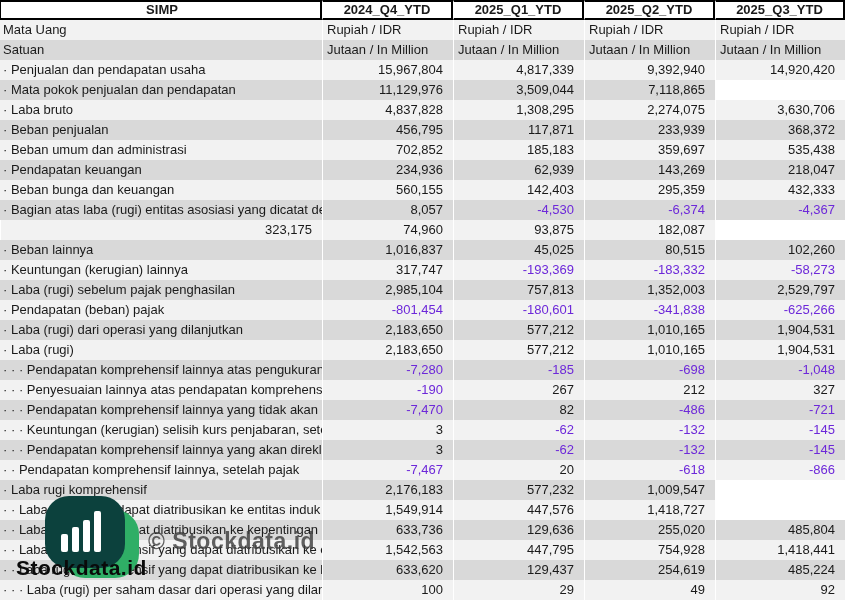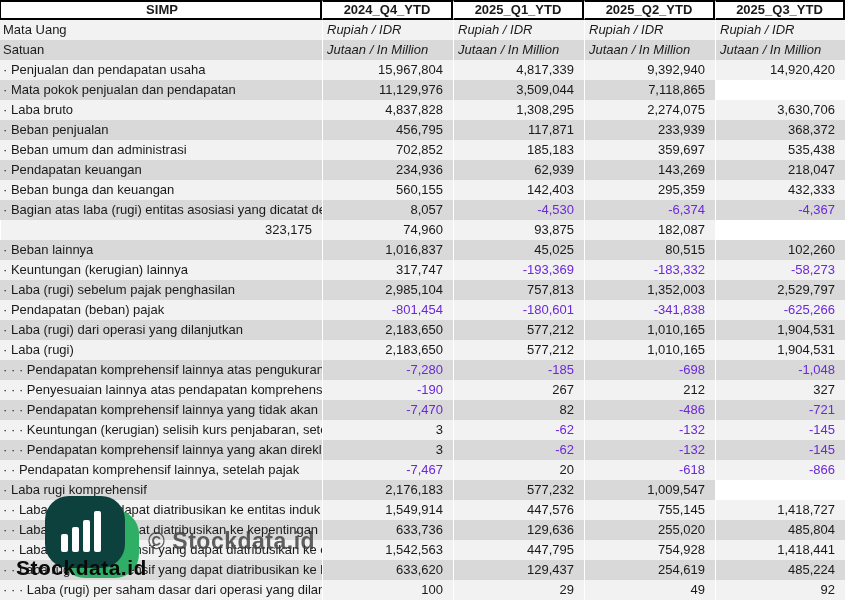--- a/index.html
+++ b/index.html
@@ -22,21 +22,21 @@
     border-top:2px solid #000;border-bottom:2px solid #000;
     border-right:2px solid #000;
     height:16px;line-height:16px;
   }
   .row.header .cell:first-child{border-left:1px solid #000;}
   
   .light .cell{background:#f2f2f2;}
   .dark  .cell{background:#d9d9d9;}
   .cell.lbl{padding-left:3px;}
   .cell.val{border-left:1px solid #fff;}
-  .cell.txt{padding-left:4px;text-align:left;font-style:italic;}
+  .cell.txt{padding-left:4px;text-align:left;}
   .cell.num{padding-right:10px;text-align:right;}
   .neg{color:#6d28d9;}
   
   .logo-icon{position:absolute;left:45px;top:496px;z-index:3;}
   .brand-text{
     position:absolute;left:16px;top:556px;z-index:4;
     font-size:21px;font-weight:bold;color:#0a0a0a;letter-spacing:0.5px;
   }
   .copyright-wm{
     position:absolute;left:148px;top:528px;z-index:4;
@@ -220,21 +220,20 @@
       <div class="row dark">
         <div class="cell lbl">· Laba rugi komprehensif</div>
         <div class="cell val num">2,176,183</div>
         <div class="cell val num">577,232</div>
         <div class="cell val num">1,009,547</div>
       </div>
       <div class="row light">
         <div class="cell lbl">· · Laba (rugi) yang dapat diatribusikan ke entitas induk</div>
         <div class="cell val num">1,549,914</div>
         <div class="cell val num">447,576</div>
-        <div class="cell val num">755,145</div>
         <div class="cell val num">1,418,727</div>
       </div>
       <div class="row dark">
         <div class="cell lbl">· · Laba (rugi) yang dapat diatribusikan ke kepentingan non-pengendali</div>
         <div class="cell val num">633,736</div>
         <div class="cell val num">129,636</div>
         <div class="cell val num">255,020</div>
         <div class="cell val num">485,804</div>
       </div>
       <div class="row light">

